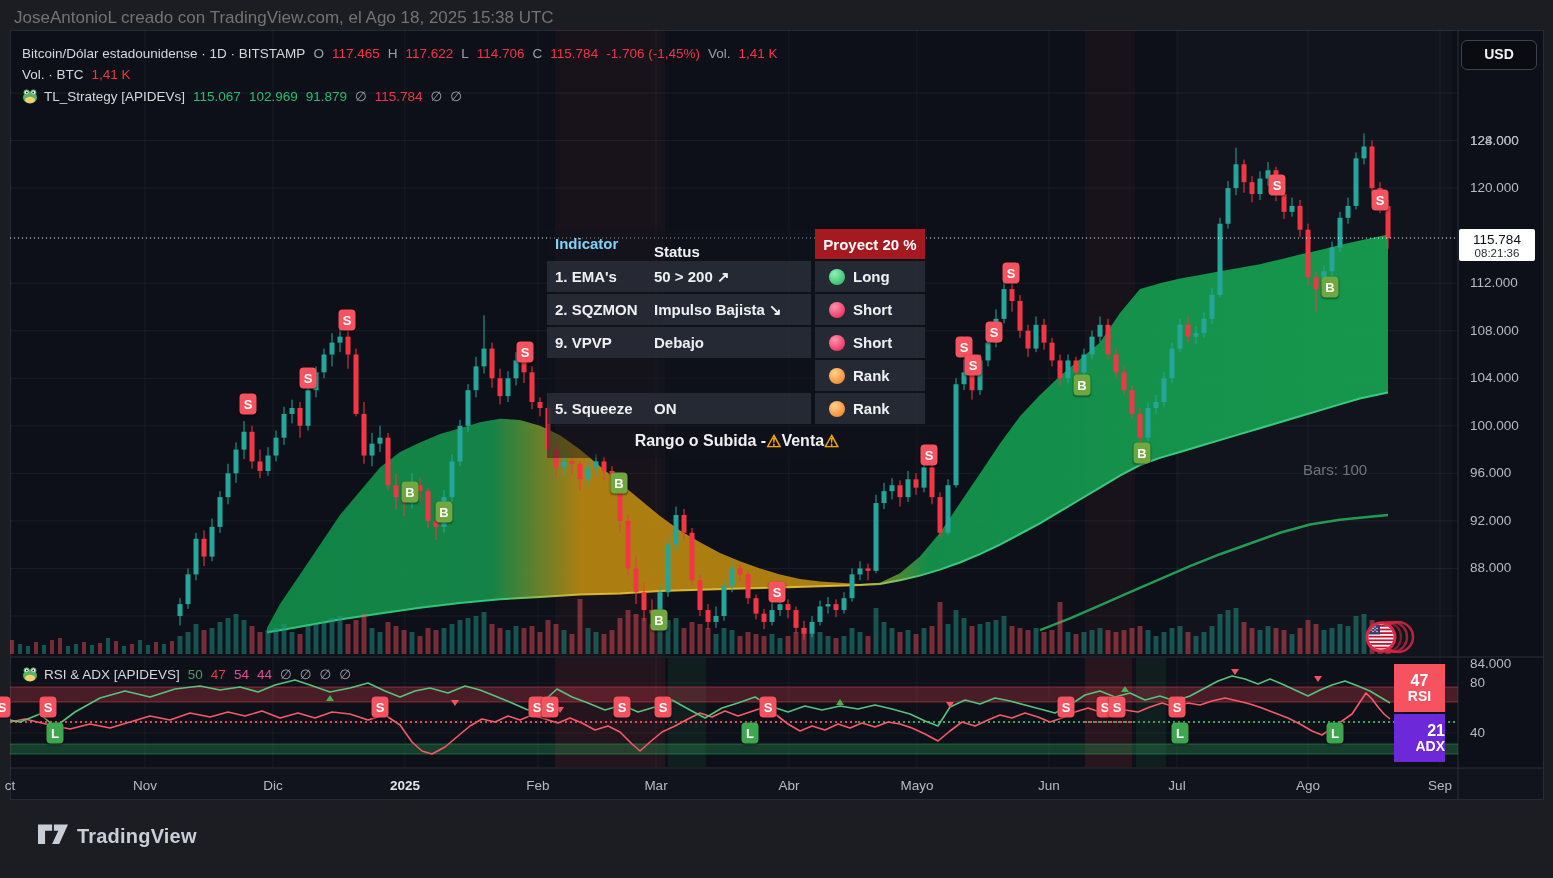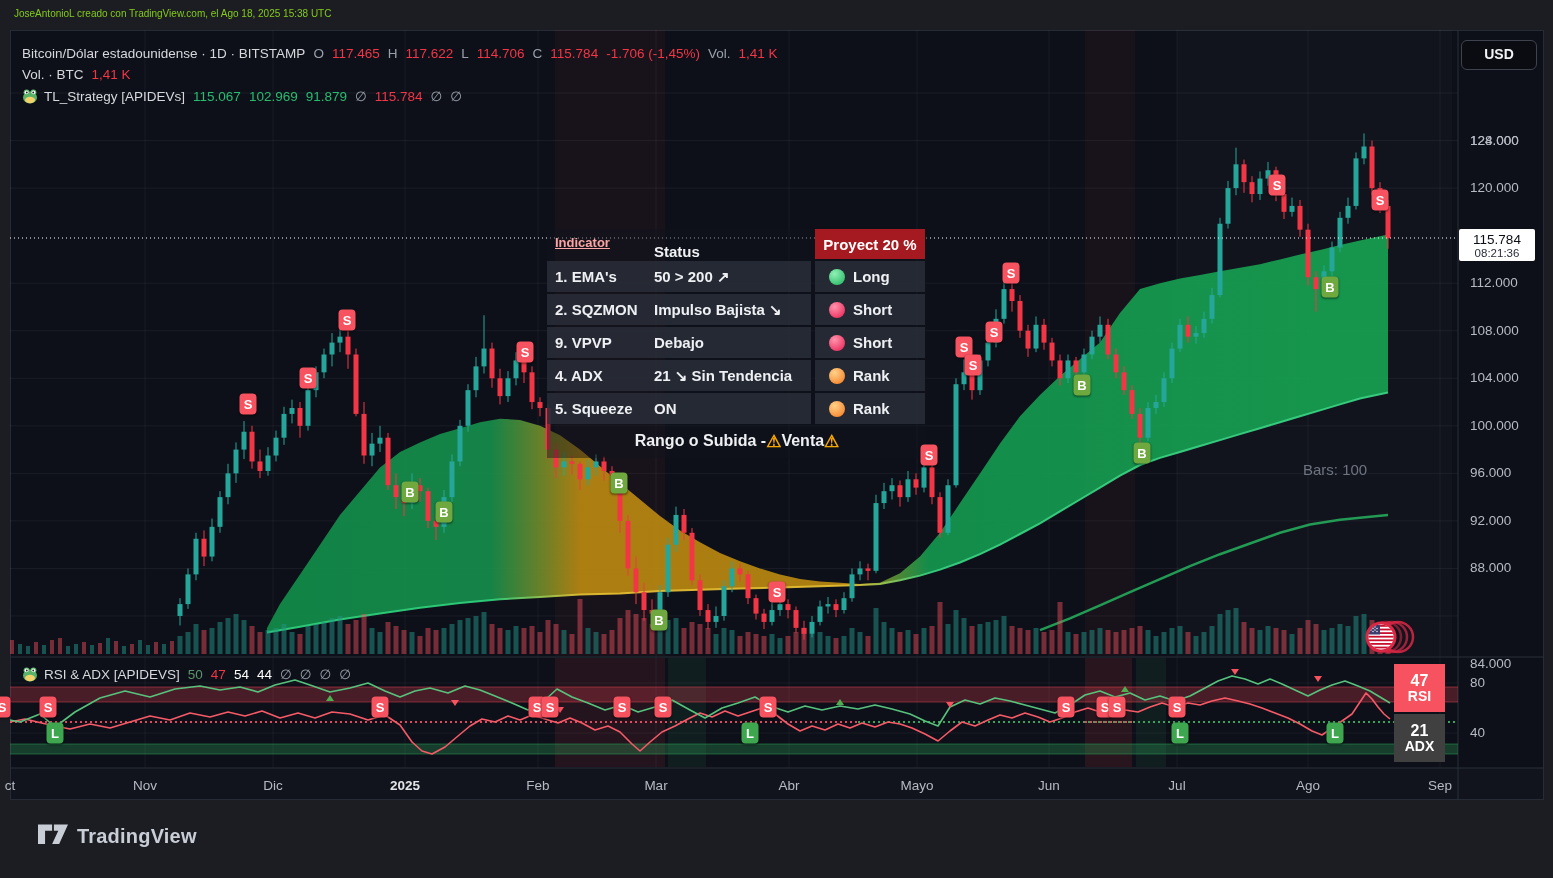--- a/index.html
+++ b/index.html
@@ -2,46 +2,46 @@
 <html><head>
 <meta charset="utf-8">
 <style>
   html,body{margin:0;padding:0;background:#15161b;}
   .stage{position:relative;width:1553px;height:878px;background:#1b1d23;overflow:hidden;
          font-family:"Liberation Sans",sans-serif;}
   .abs{position:absolute;}
   #chart{position:absolute;left:0;top:0;}
   
   .c-text{color:#d6d8dc}.c-dim{color:#9aa0ab}.c-red{color:#f23645}
-  .c-green{color:#27bd70}.c-mgreen{color:#5d936a}.c-blue{color:#ffffff}
-  .attr{left:14px;top:8px;color:#84cc16;font-size:10px;}
+  .c-green{color:#27bd70}.c-mgreen{color:#5d936a}.c-blue{color:#ec4899}
+  .attr{left:14px;top:8px;color:#737373;font-size:17px;}
   .lg{position:absolute;left:22px;display:flex;align-items:center;white-space:nowrap;font-size:13.5px;}
   .lg span{margin-right:8px;}
   .lg .frog{margin-right:6px;display:inline-flex;}
   .usd{position:absolute;left:1461px;top:40px;width:74px;height:28px;background:#0a0c11;
        border:1px solid #3f434e;border-radius:6px;color:#f2f3f5;font-weight:700;font-size:14px;
        line-height:26px;text-align:center;cursor:pointer;}
   .ptick{position:absolute;left:1470px;color:#b6bac3;font-size:13.5px;}
   .ttick{position:absolute;top:778px;color:#b6bac3;font-size:13.5px;transform:translateX(-50%);}
   .ttick.bold{color:#e3e5e8;font-weight:700;}
   .plabel{position:absolute;left:1459px;top:229px;width:76px;background:#fff;border-radius:2px;
           text-align:center;padding:3px 0 2px 0;}
   .plabel .v{font-size:13.5px;color:#0b0e14;}
   .plabel .t{font-size:11.5px;color:#2a2e39;}
   .sigbox{position:absolute;left:1394px;width:51px;height:48px;color:#fff;text-align:center;
           display:flex;flex-direction:column;justify-content:center;line-height:1.1;}
   .sigbox .bv{font-size:16px;font-weight:700;}
   .sigbox .bl{font-size:14px;font-weight:700;}
   .rsibox{top:664px;background:#f7525f;}
-  .adxbox{top:714px;background:#404040;}
+  .adxbox{top:714px;background:#6d28d9;text-align:right;}
   .bars{position:absolute;left:1303px;top:461px;color:#6e7480;font-size:15px;}
   
   .ind-table{position:absolute;left:547px;top:229px;width:380px;background:rgba(16,20,27,.45);}
   .it-head{position:relative;height:30px;}
-  .it-h1{position:absolute;left:8px;top:6px;font-weight:700;font-size:13px;color:#fca5a5;text-decoration:underline;}
+  .it-h1{position:absolute;left:8px;top:6px;font-weight:700;font-size:15px;color:#7dd3fc;}
   .it-h2{position:absolute;left:107px;top:6px;font-weight:700;font-size:15px;color:#f0f2f5;margin-top:8px;}
   .it-h3{position:absolute;left:268px;top:0;width:110px;height:30px;background:#a51a20;color:#fff;
          font-weight:700;font-size:15px;display:flex;align-items:center;justify-content:center;}
   .it-row{position:relative;height:31px;margin-top:2px;}
   .it-row .lbox{position:absolute;left:0;top:0;width:264px;height:31px;background:rgba(42,47,58,.8);}
   .it-row .nm{position:absolute;left:8px;top:7px;font-weight:700;font-size:15px;color:#eef0f3;}
   .it-row .st{position:absolute;left:107px;top:7px;font-weight:700;font-size:15px;color:#eef0f3;white-space:nowrap;}
   .it-row .rbox{position:absolute;left:268px;top:0;width:110px;height:31px;background:rgba(42,47,58,.8);
                 display:flex;align-items:center;}
   .dot{width:16px;height:16px;border-radius:50%;margin:0 8px 0 14px;flex:0 0 16px;}
@@ -760,24 +760,20 @@
           <div class="lbox">
             <span class="nm">9. VPVP</span>
             <span class="st">Debajo</span>
           </div>
           <div class="rbox">
             <span class="dot red"></span>
             <span class="sg">Short</span>
           </div>
         </div>
         <div class="it-row">
-          <div class="lbox">
-            <span class="nm">4. ADX</span>
-            <span class="st">21 ↘ Sin Tendencia</span>
-          </div>
           <div class="rbox">
             <span class="dot orange"></span>
             <span class="sg">Rank</span>
           </div>
         </div>
         <div class="it-row">
           <div class="lbox">
             <span class="nm">5. Squeeze</span>
             <span class="st">ON</span>
           </div>

